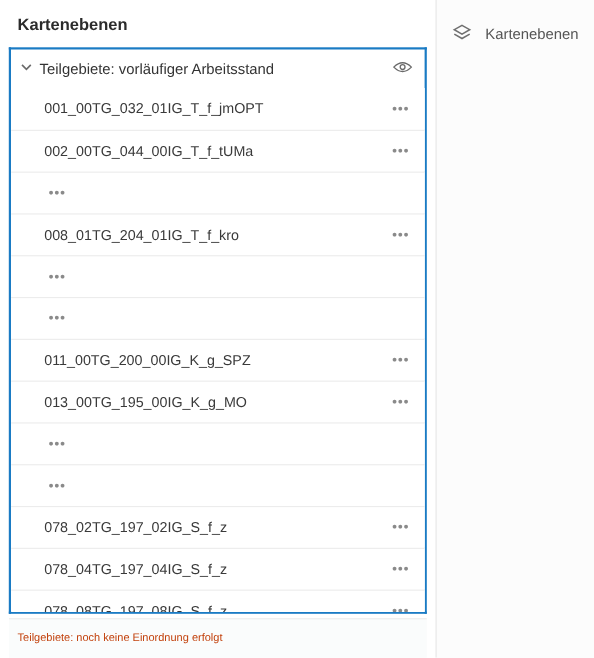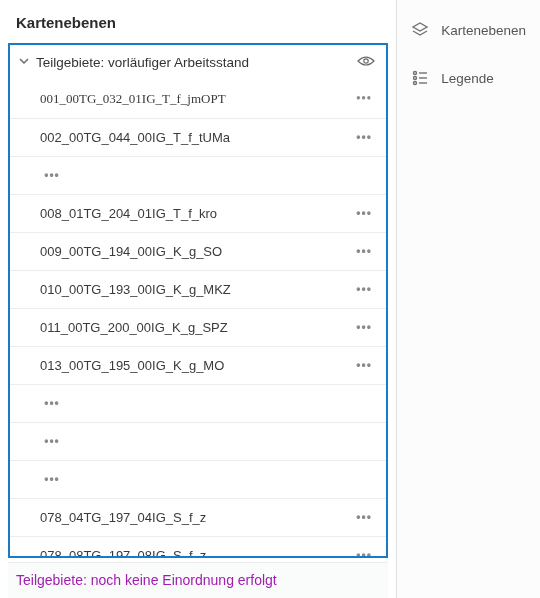--- a/index.html
+++ b/index.html
@@ -69,21 +69,21 @@
     height: 498px;
   }
   .list-item {
     display: flex;
     align-items: center;
     height: 38px;
     padding: 0 10px 0 30px;
     border-top: 1px solid #ececec;
     background: #fff;
   }
-  .list-item:first-child { border-top: none; font-family: Liberation Serif, serif; }
+  .list-item:first-child { border-top: none; }
   .list-item .name {
     flex: 1;
     font-size: 13px;
     color: #3a3a3a;
     white-space: nowrap;
     overflow: hidden;
     text-overflow: ellipsis;
   }
   .list-item .more {
     width: 24px;
@@ -93,22 +93,22 @@
     font-weight: bold;
     font-size: 12px;
   }
   .group-collapsed {
     display: flex;
     align-items: center;
     height: 38px;
     margin: 4px 8px 0 8px;
     padding-left: 8px;
     border-top: 1px solid #ececec;
-    font-size: 14px;
-    color: #a21caf;
+    font-size: 10px;
+    color: #c2410c;
     background: #fafcfc;
   }
   
   .sidenav-item {
     display: flex;
     align-items: center;
     height: 40px;
     padding: 0 14px;
     gap: 12px;
     color: #555;
@@ -159,42 +159,41 @@
         <span class="more">•••</span>
       </div>
       <div class="list-item">
         <span class="more">•••</span>
       </div>
       <div class="list-item">
         <span class="name">008_01TG_204_01IG_T_f_kro</span>
         <span class="more">•••</span>
       </div>
       <div class="list-item">
-        <span class="name">009_00TG_194_00IG_K_g_SO</span>
-        <span class="more">•••</span>
-      </div>
-      <div class="list-item">
-        <span class="name">010_00TG_193_00IG_K_g_MKZ</span>
+        <span class="more">•••</span>
+      </div>
+      <div class="list-item">
         <span class="more">•••</span>
       </div>
       <div class="list-item">
         <span class="name">011_00TG_200_00IG_K_g_SPZ</span>
         <span class="more">•••</span>
       </div>
       <div class="list-item">
         <span class="name">013_00TG_195_00IG_K_g_MO</span>
         <span class="more">•••</span>
       </div>
       <div class="list-item">
         <span class="more">•••</span>
       </div>
       <div class="list-item">
         <span class="more">•••</span>
       </div>
       <div class="list-item">
+        <span class="name">078_02TG_197_02IG_S_f_z</span>
         <span class="more">•••</span>
       </div>
       <div class="list-item">
         <span class="name">078_04TG_197_04IG_S_f_z</span>
         <span class="more">•••</span>
       </div>
       <div class="list-item">
         <span class="name">078_08TG_197_08IG_S_f_z</span>
         <span class="more">•••</span>
       </div>
@@ -209,27 +208,14 @@
   <div class="sidenav-item">
     <span class="icon">
       <svg viewBox="0 0 18 18" width="18" height="18">
           <polygon points="9,2 16,6 9,10 2,6"></polygon>
           <polyline points="2,10 9,14 16,10"></polyline>
         </svg>
     </span>
     <span>Kartenebenen</span>
   </div>
   <div class="divider"></div>
-  <div class="sidenav-item">
-    <span class="icon">
-      <svg viewBox="0 0 18 18" width="18" height="18">
-          <circle cx="4" cy="4" r="1.5"></circle>
-          <line x1="8" y1="4" x2="16" y2="4"></line>
-          <circle cx="4" cy="9" r="1.5"></circle>
-          <line x1="8" y1="9" x2="16" y2="9"></line>
-          <circle cx="4" cy="14" r="1.5"></circle>
-          <line x1="8" y1="14" x2="16" y2="14"></line>
-        </svg>
-    </span>
-    <span>Legende</span>
-  </div>
   <div class="divider"></div>
 </div>
 
 </body></html>

